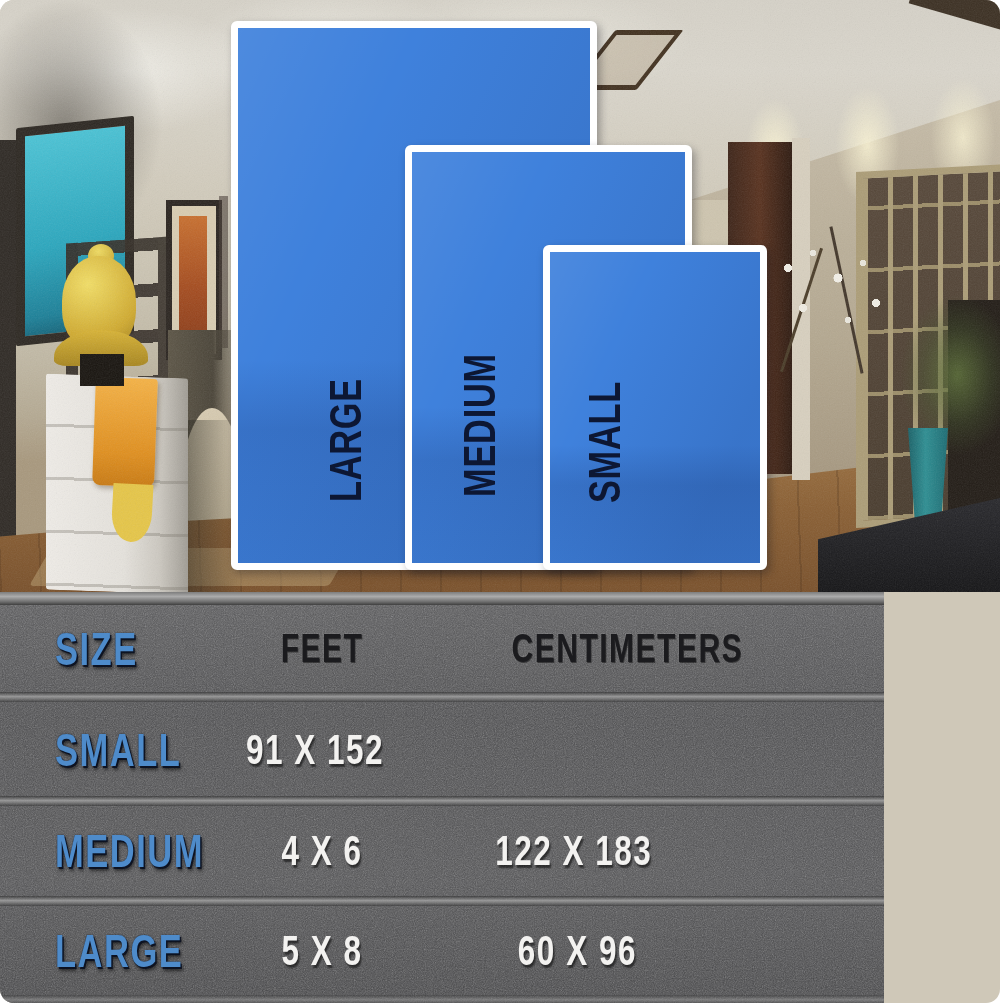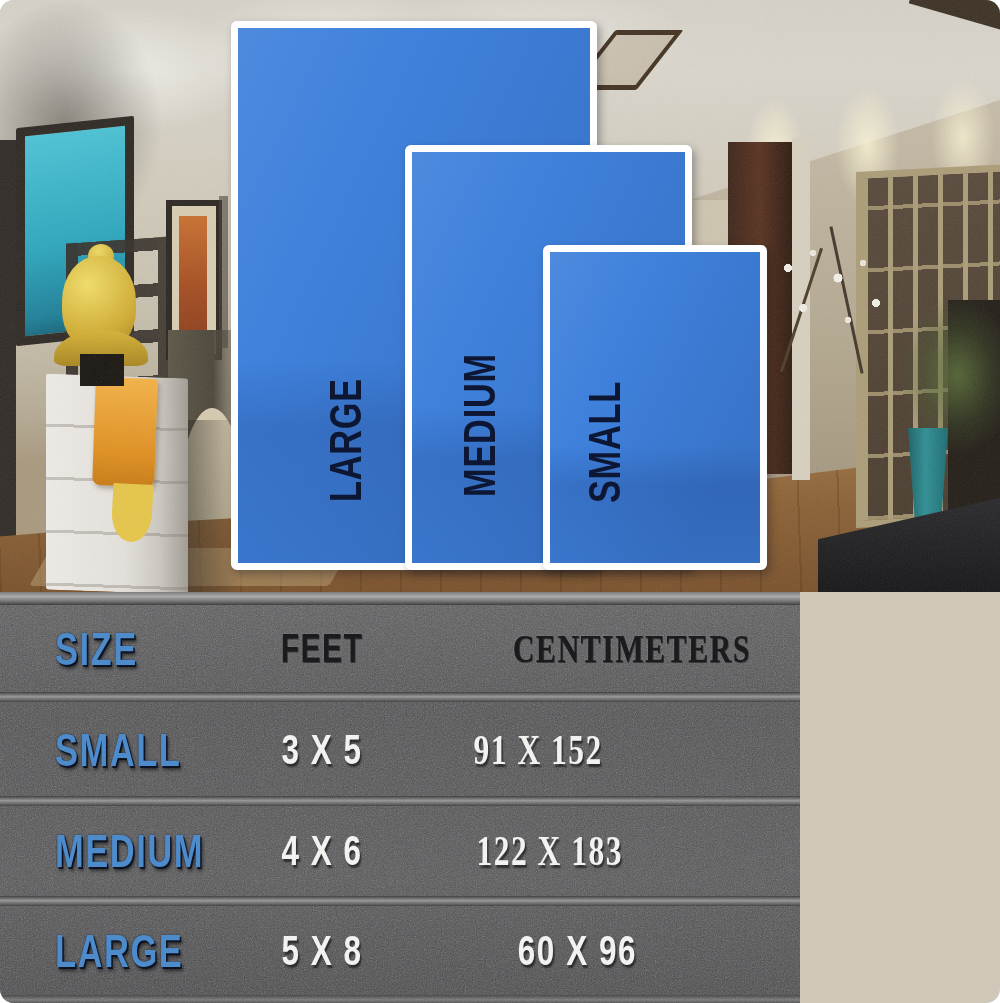--- a/index.html
+++ b/index.html
@@ -105,42 +105,42 @@
   .rug-label{position:absolute;z-index:20;font-weight:bold;font-size:44px;color:#0d1733;
     letter-spacing:1px;white-space:nowrap;
     transform:translate(-50%,-50%) rotate(-90deg) scaleX(.78);}
   .lbl-large {left:346px;top:440px;}
   .lbl-medium{left:480px;top:425px;}
   .lbl-small {left:605px;top:442px;}
 
   .grain{position:absolute;left:0;top:0;pointer-events:none;}
 
   
-  .sizes{position:absolute;left:0;top:592px;width:800px;height:411px;overflow:hidden;
+  .sizes{position:absolute;left:0;top:592px;width:884px;height:411px;overflow:hidden;
     background:linear-gradient(180deg,#5a5a5c 0%,#4c4c4e 30%,#525254 70%,#454547 100%);}
   .ridge{position:absolute;left:0;width:1000px;height:10px;opacity:.8;
     background:linear-gradient(180deg,rgba(20,20,20,.55),#a2a2a2 45%,#8c8c8c 60%,rgba(25,25,25,.5));}
   .ridge-top{top:0;height:13px;opacity:1;
     background:linear-gradient(180deg,#7d7d7d,#ababab 35%,#6e6e6e 75%,#3f3f3f);}
   .ridge-1{top:100px;} .ridge-2{top:204px;} .ridge-3{top:304px;}
   .ridge-bottom{top:403px;height:8px;opacity:.55;
     background:linear-gradient(180deg,rgba(30,30,30,.5),#9a9a9a 60%,#5a5a5a);}
 
   .trow{position:absolute;left:0;width:1000px;display:flex;align-items:center;}
   .trow-header{top:13px;height:87px;}
   .trow-1{top:112px;height:92px;}
   .trow-2{top:214px;height:90px;}
   .trow-3{top:314px;height:90px;}
   .cell{box-sizing:border-box;font-weight:bold;letter-spacing:2px;}
   .cell span{display:inline-block;transform:scaleX(.75);transform-origin:center center;white-space:nowrap;}
   .col-1{width:193px;padding-left:55px;text-align:left;}
   .col-1 span{transform-origin:left center;}
   .col-2{width:259px;text-align:center;}
   .col-3{width:250px;text-align:center;}
-  .col-4{width:244px;text-align:left;font-family:Liberation Serif, serif;}
+  .col-4{width:244px;text-align:center;}
   .cell-size{font-size:46px;color:#4e8bca;
     text-shadow:0 0 2px rgba(10,20,40,.8),2px 2px 0 rgba(8,14,30,.85),3px 4px 4px rgba(0,0,0,.55);}
   .cell-headdark{font-size:40px;color:#1b1b1e;
     text-shadow:1px 1px 0 rgba(0,0,0,.45),-1px -1px 1px rgba(255,255,255,.08);}
   .cell-value{font-size:42px;color:#f3f2f0;text-shadow:2px 3px 2px rgba(0,0,0,.55);}
   .hdr-cm span{transform:scaleX(.75) translateX(28px);}
 </style>
 </head>
 <body>
 
@@ -216,21 +216,20 @@
     <div class="trow trow-header">
       <div class="cell col-1 cell-size"><span>SIZE</span></div>
       <div class="cell col-2 cell-headdark"><span>FEET</span></div>
       <div class="cell col-4 cell-headdark hdr-cm"><span>CENTIMETERS</span></div>
     </div>
 
     <div class="ridge ridge-1"></div>
 
     <div class="trow trow-1">
       <div class="cell col-1 cell-size"><span>SMALL</span></div>
-      <div class="cell col-2 cell-value"><span>3 X 5</span></div>
       <div class="cell col-4 cell-value"><span>91 X 152</span></div>
     </div>
 
     <div class="ridge ridge-2"></div>
 
     <div class="trow trow-2">
       <div class="cell col-1 cell-size"><span>MEDIUM</span></div>
       <div class="cell col-2 cell-value"><span>4 X 6</span></div>
       <div class="cell col-4 cell-value"><span>122 X 183</span></div>
     </div>

